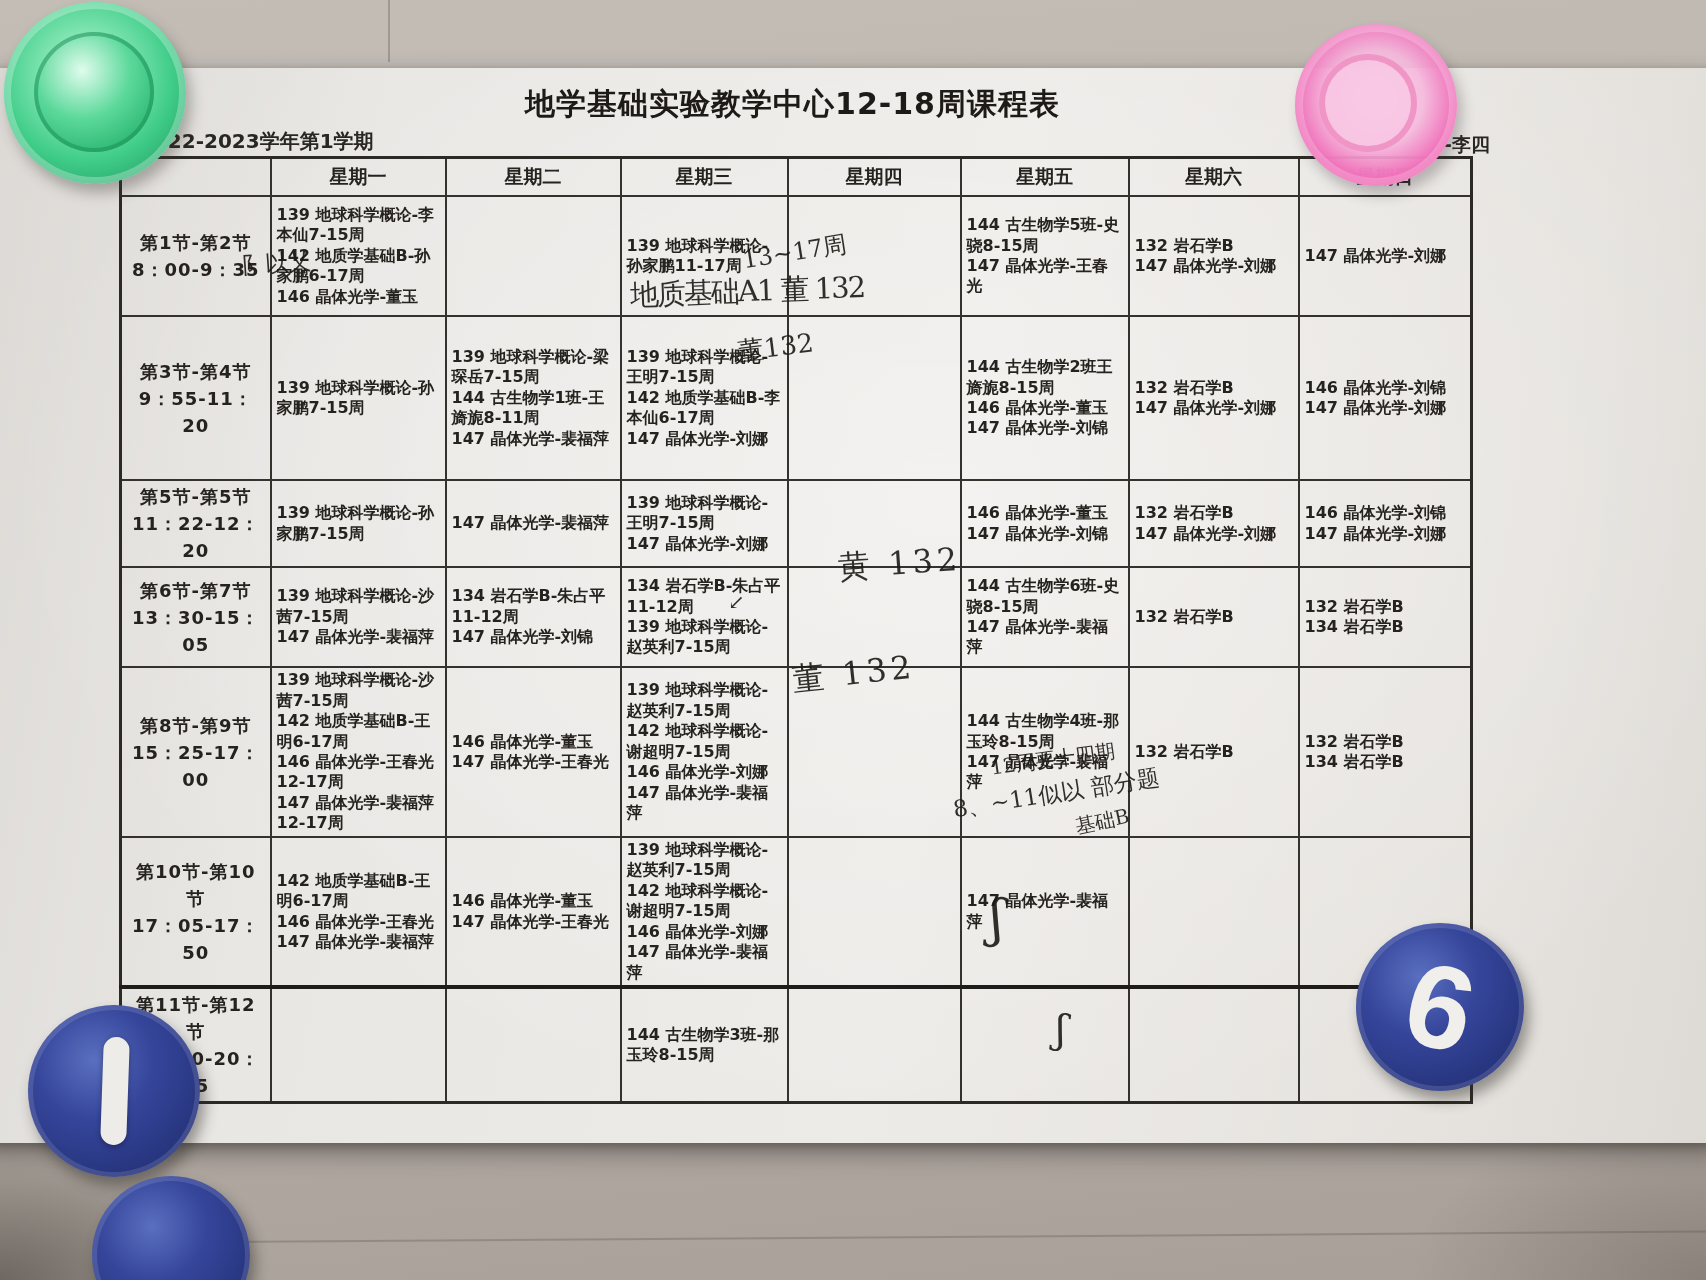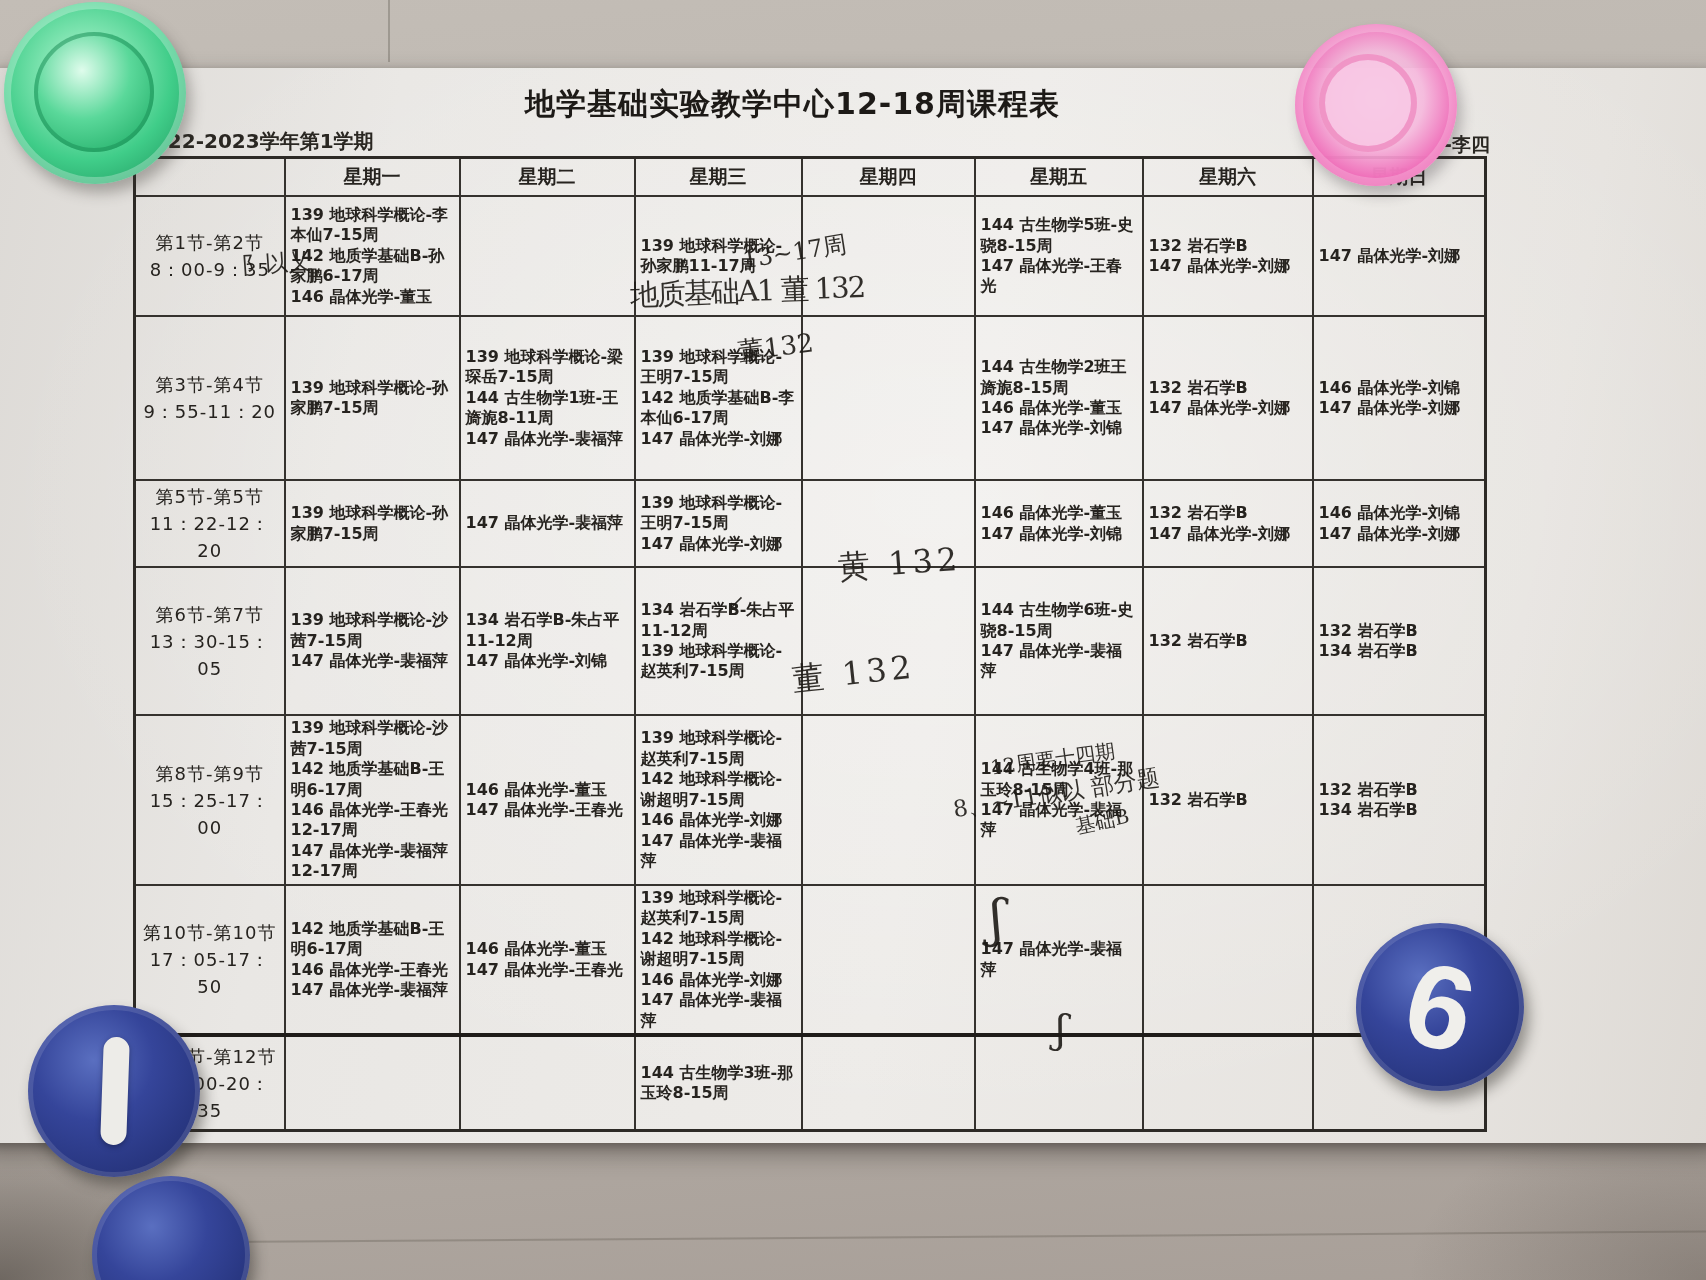--- a/index.html
+++ b/index.html
@@ -25,30 +25,30 @@
   }
   .page-title{
     position:absolute;left:137px;top:16px;width:1351px;text-align:center;
     font-size:30px;font-weight:bold;color:#1d1a17;letter-spacing:1px;
     font-family:"DejaVu Sans","Liberation Sans",sans-serif;
   }
   .semester{position:absolute;left:160px;top:60px;font-size:20px;font-weight:bold;color:#2a2722;}
   .corner-note{position:absolute;left:1380px;top:64px;width:130px;text-align:right;font-size:19px;font-weight:bold;color:#2a2722;}
   
   table.schedule{
-    position:absolute;left:153px;top:88px;width:1351px;
+    position:absolute;left:139px;top:88px;width:1351px;
     border-collapse:collapse;table-layout:fixed;
     color:#26231f;
   }
   table.schedule th,table.schedule td{
     border:2px solid #35322e;vertical-align:middle;padding:2px 5px;
   }
   table.schedule{border:3px solid #2d2a26;}
   table.schedule thead th{font-size:19px;font-weight:bold;text-align:center;height:32px;padding:2px;}
-  th.time-cell{font-size:18px;font-weight:normal;text-align:center;line-height:1.5;letter-spacing:1px;}
+  th.time-cell{font-size:18px;font-weight:bold;text-align:center;line-height:1.5;letter-spacing:1px;}
   td .cell-text{
     white-space:pre-line;font-size:16px;line-height:1.28;font-weight:600;
     text-align:left;color:#26231f;
   }
   tr.thick-top th,tr.thick-top td{border-top:4px solid #1f1c19;}
   
   .hand{
     position:absolute;color:#1d1a16;font-family:"DejaVu Serif","Liberation Serif",serif;
     font-weight:500;opacity:.9;pointer-events:none;white-space:nowrap;
   }
@@ -231,21 +231,21 @@
           </td>
           <td>
             <div class="cell-text">132 岩石学B
 147 晶体光学-刘娜</div>
           </td>
           <td>
             <div class="cell-text">146 晶体光学-刘锦
 147 晶体光学-刘娜</div>
           </td>
         </tr>
-        <tr style="height: 148px;">
+        <tr style="height: 100px;">
           <th class="time-cell">
             <div>第6节-第7节</div>
             <div>13：30-15：05</div>
           </th>
           <td>
             <div class="cell-text">139 地球科学概论-沙茜7-15周
 147 晶体光学-裴福萍</div>
           </td>
           <td>
             <div class="cell-text">134 岩石学B-朱占平11-12周

